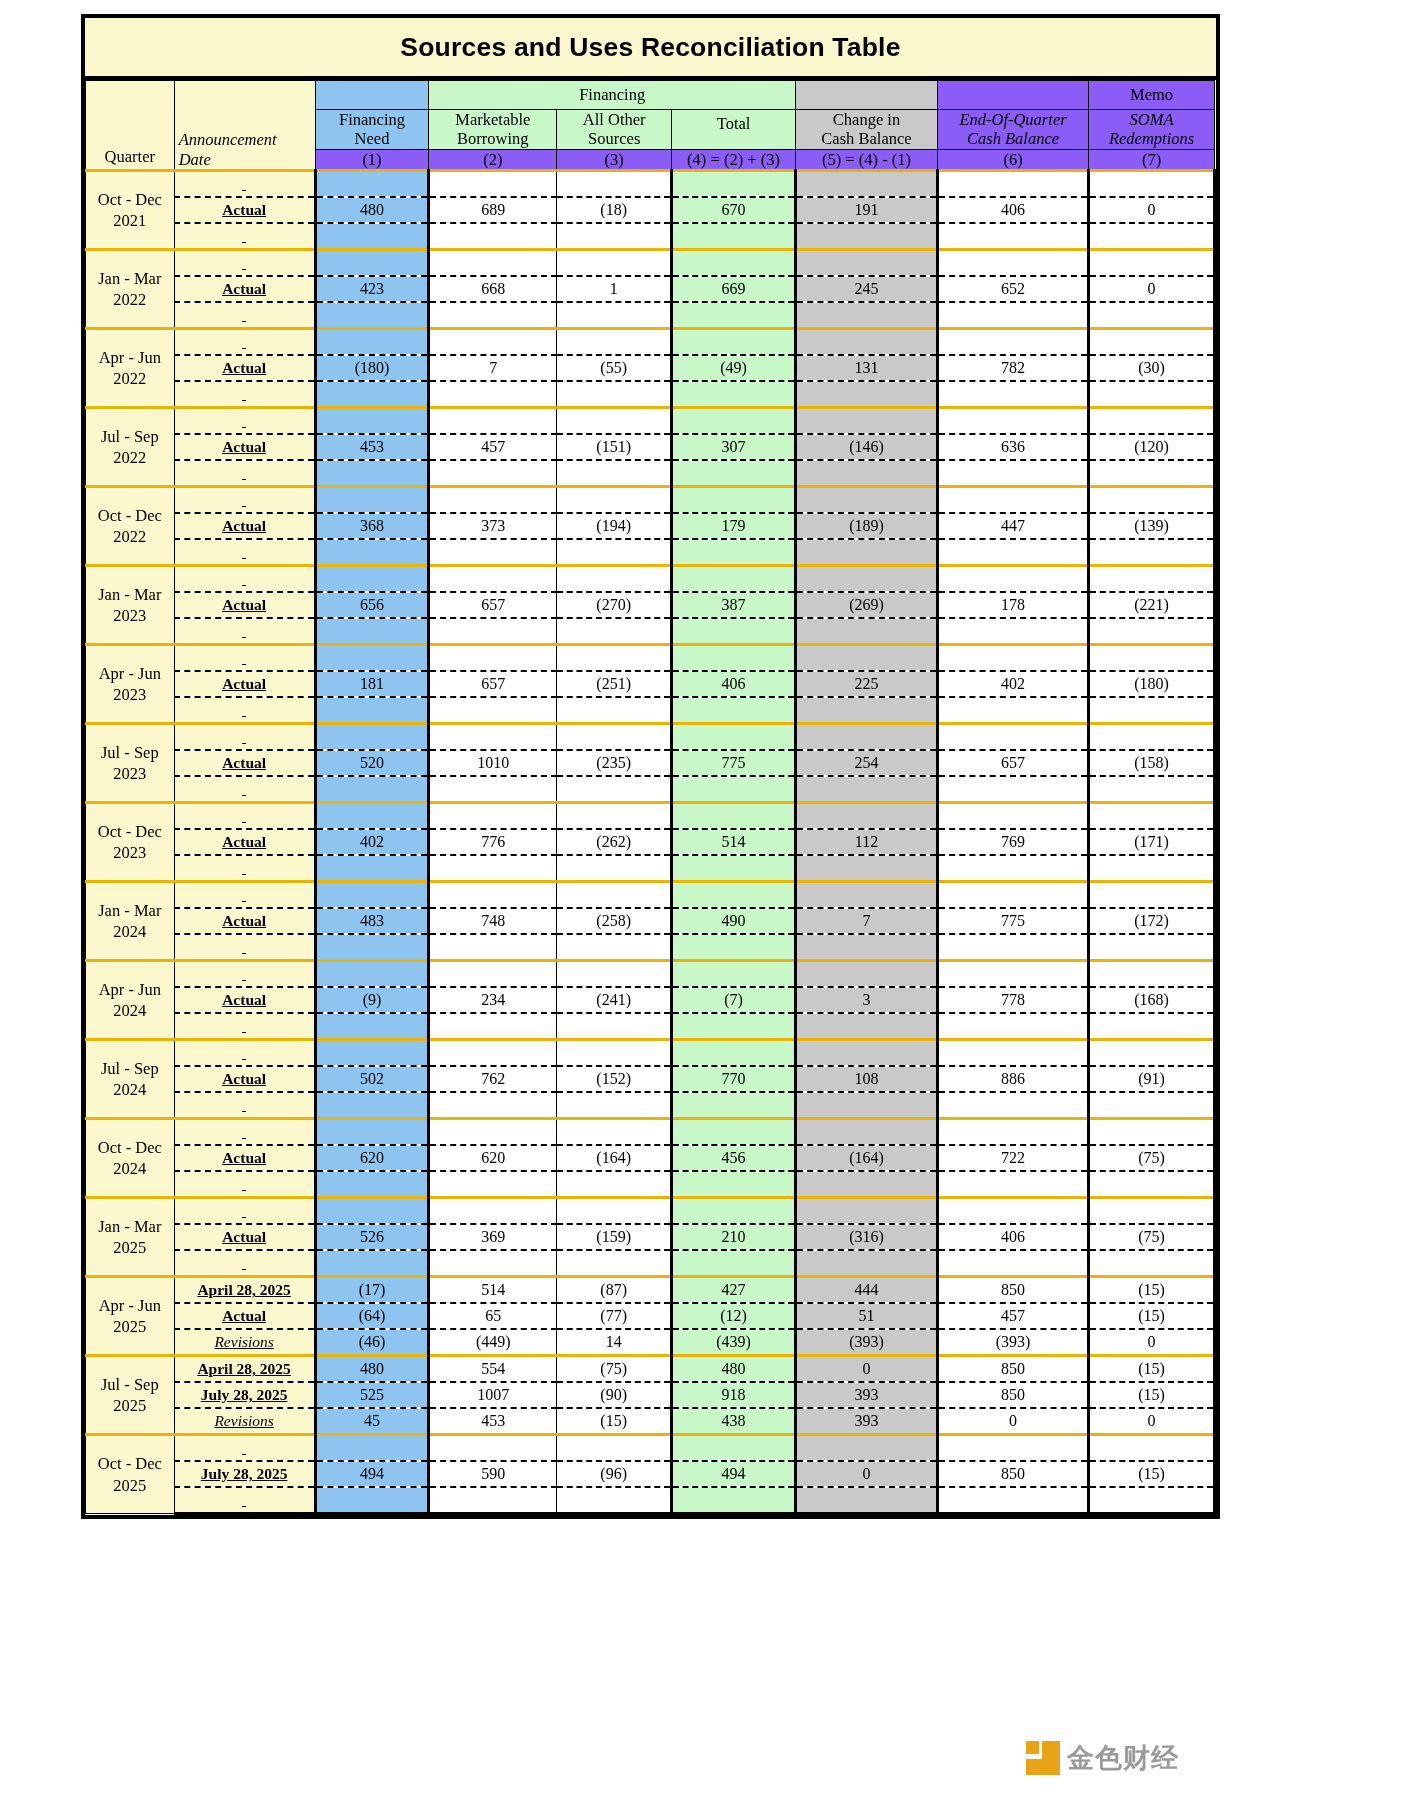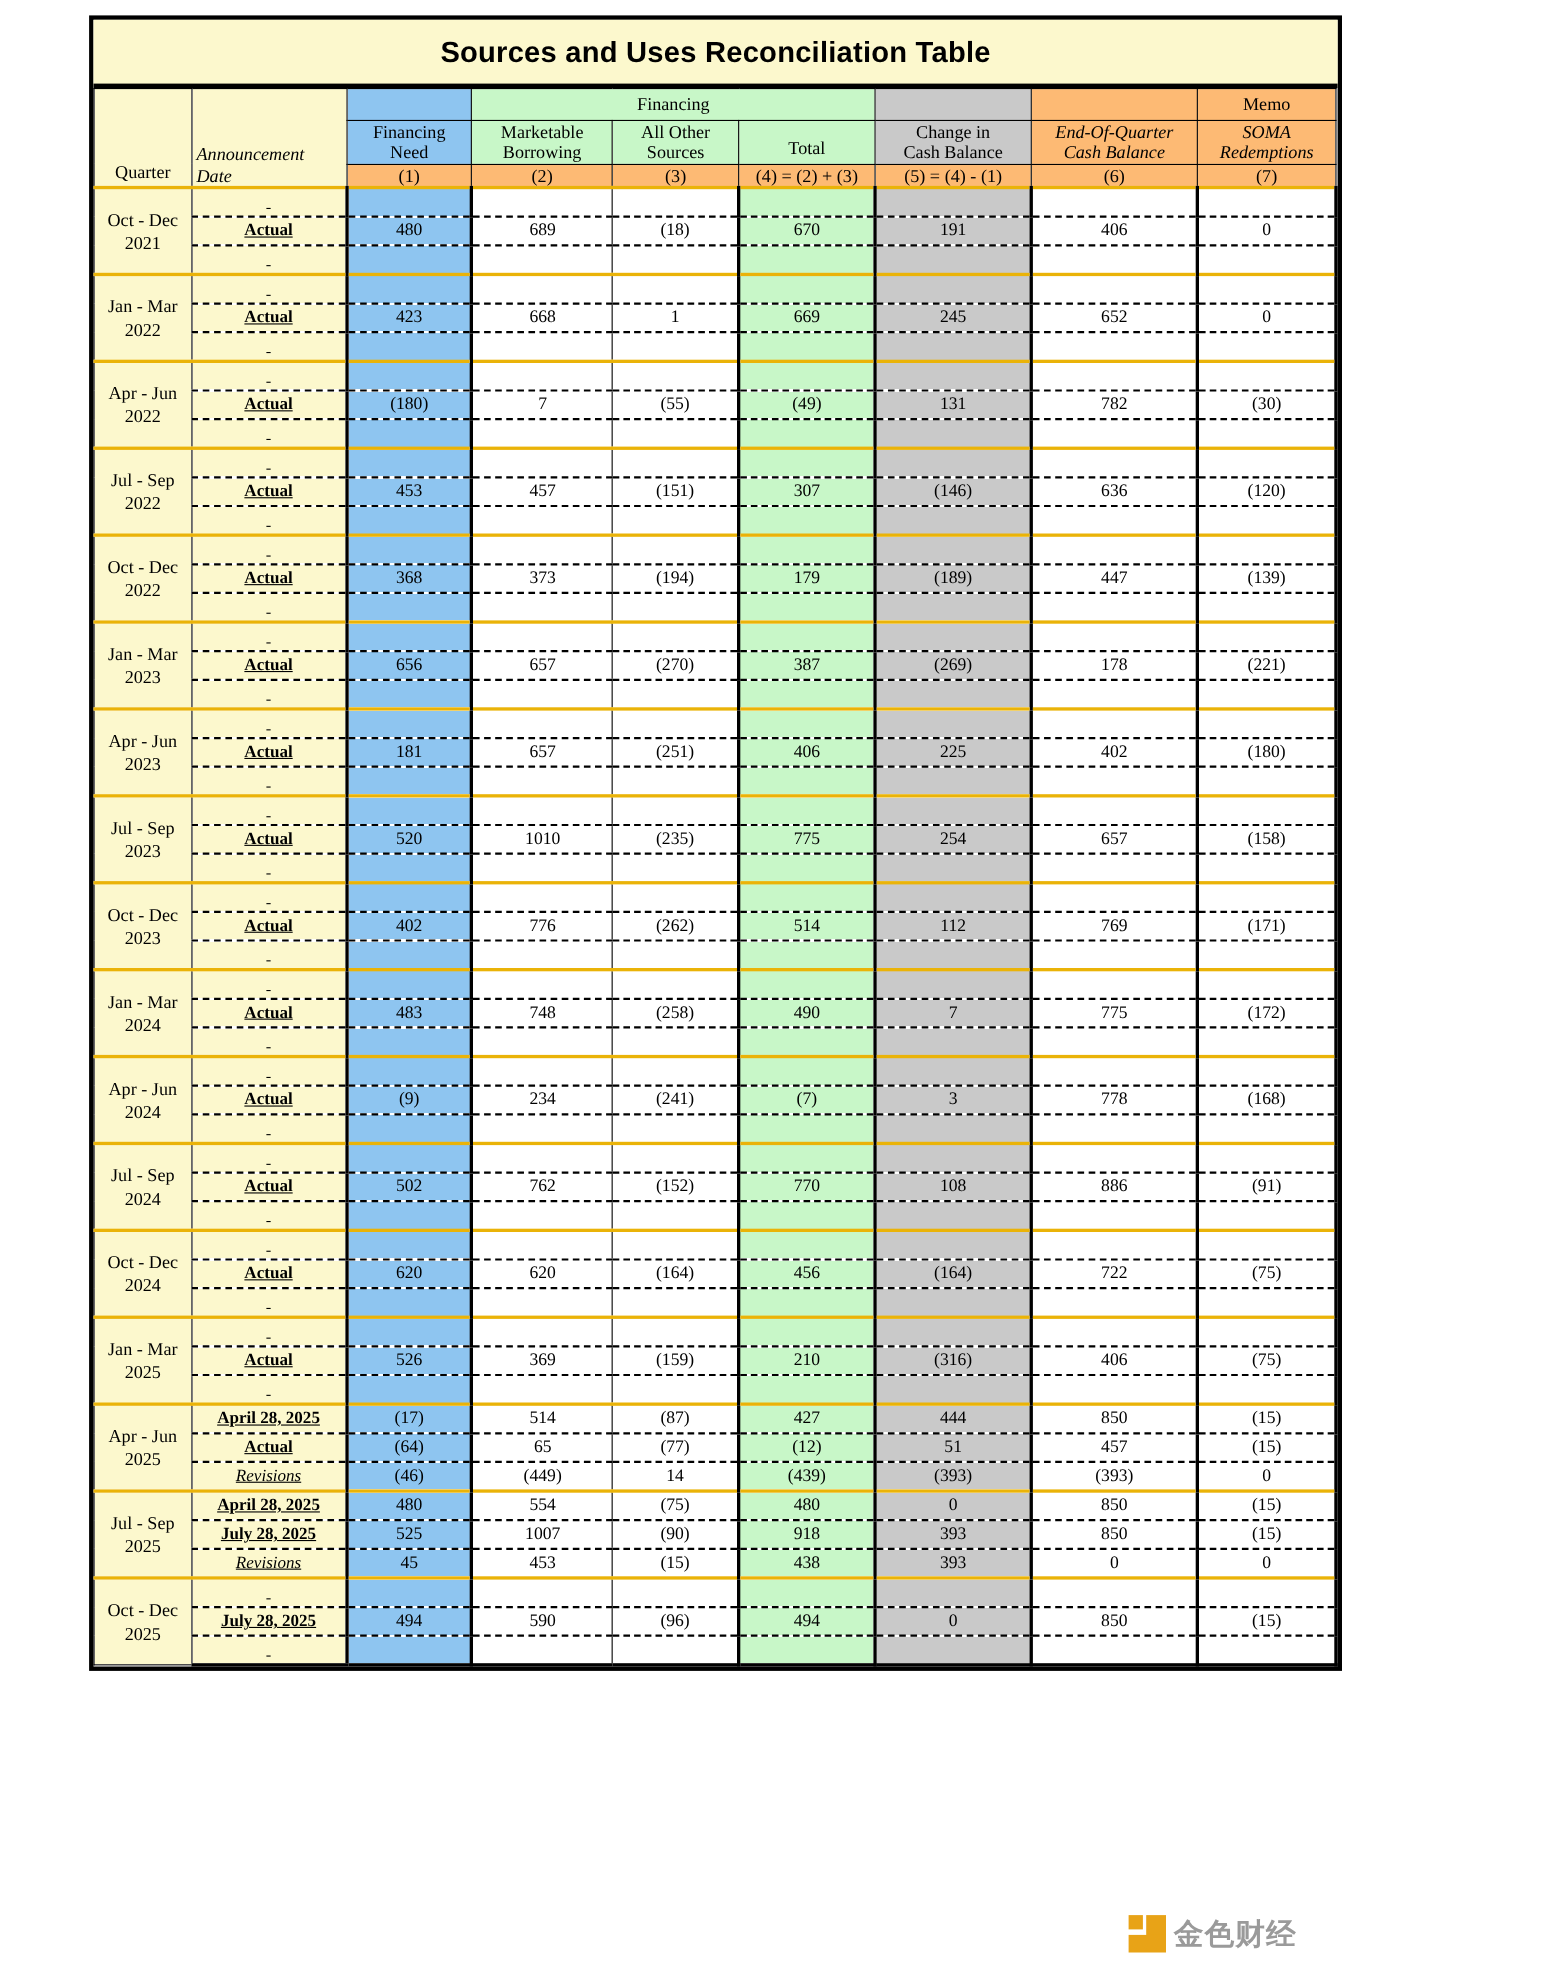--- a/index.html
+++ b/index.html
@@ -72,21 +72,21 @@
   
   .hd {
     font-size: 16.5px;
     line-height: 1.18;
     padding: 2px 2px;
   }
   .hd-yellow { background: #fcf8cd; }
   .hd-blue   { background: #8ec5f0; }
   .hd-green  { background: #c8f7c8; }
   .hd-grey   { background: #c9c9c9; }
-  .hd-white  { background: #fdba74; }
+  .hd-white  { background: #8b5cf6; }
   .ital { font-style: italic; }
   .thickleft  { border-left-width: 3px; }
   .thickright { border-right-width: 3px; }
 
   
   .qgroup { border-top: 3px solid #eab308; }
   td.qcell {
     background: #fcf8cd;
     font-size: 16.5px;
     line-height: 1.3;
@@ -184,21 +184,21 @@
             <div>Need</div>
           </td>
           <td class="hd hd-green">
             <div>Marketable</div>
             <div>Borrowing</div>
           </td>
           <td class="hd hd-green">
             <div>All Other</div>
             <div>Sources</div>
           </td>
-          <td class="hd hd-green thickright" style="vertical-align:bottom;padding-bottom:4px;">Total</td>
+          <td class="hd hd-green thickright" style="vertical-align:bottom;padding-bottom:15px;">Total</td>
           <td class="hd hd-grey thickright">
             <div>Change in</div>
             <div>Cash Balance</div>
           </td>
           <td class="hd hd-white thickright">
             <div class="ital">End-Of-Quarter</div>
             <div class="ital">Cash Balance</div>
           </td>
           <td class="hd hd-white thickright">
             <div class="ital">SOMA</div>

